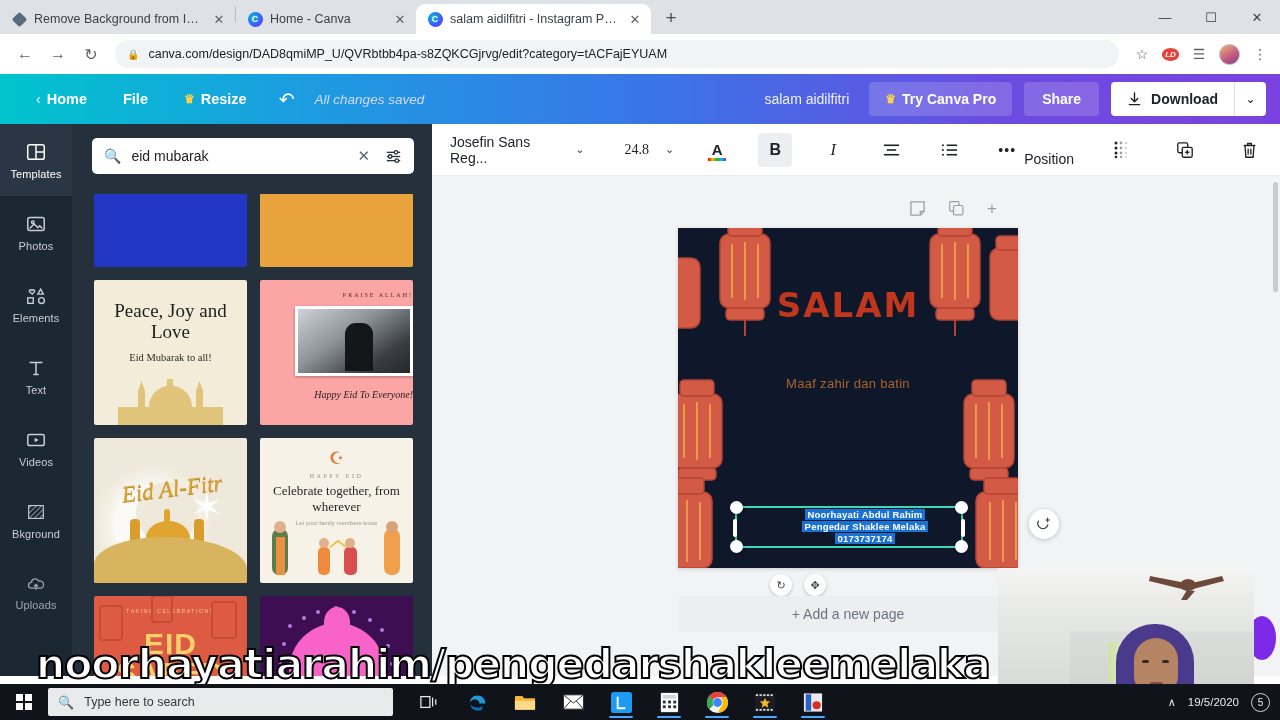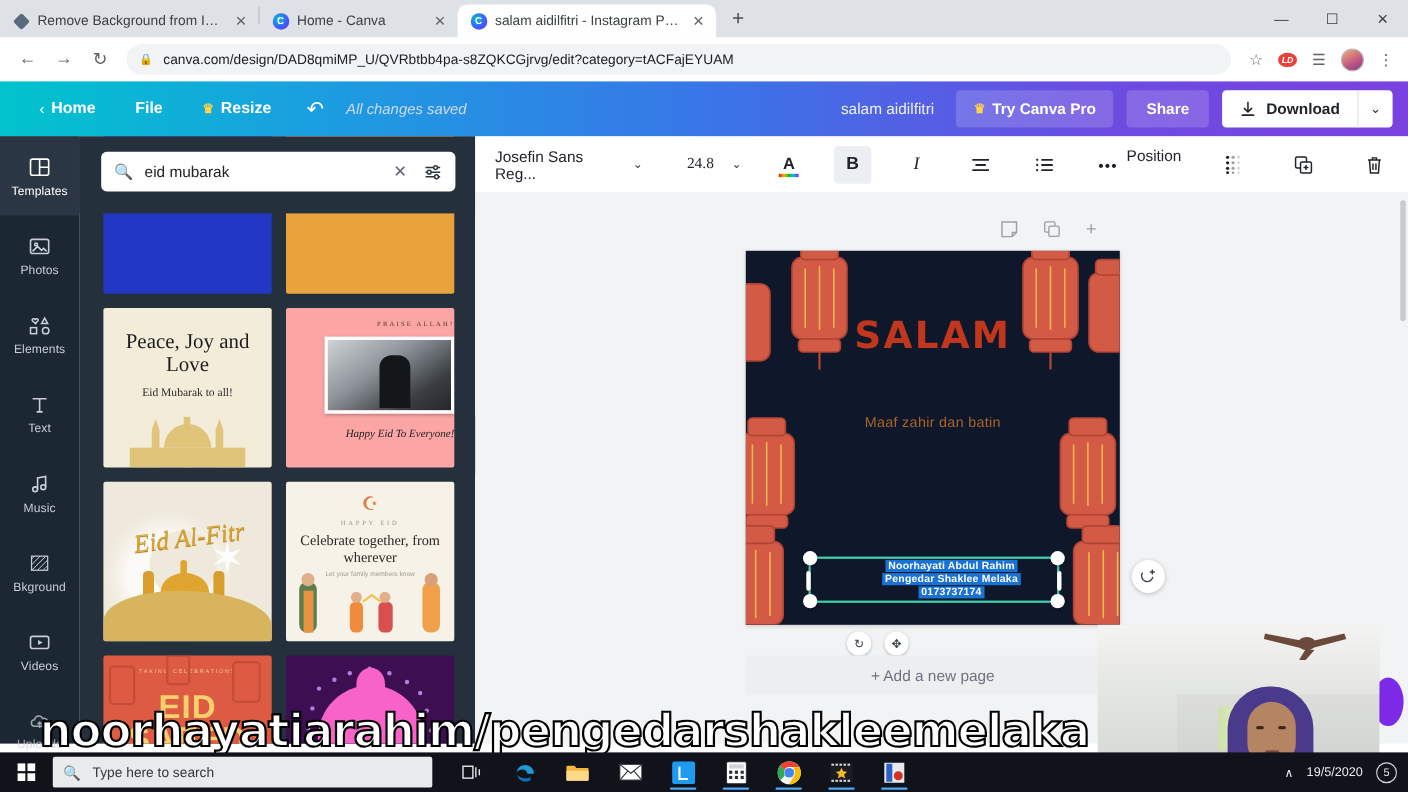--- a/index.html
+++ b/index.html
@@ -206,21 +206,21 @@
   .tb-size{ display:flex;align-items:center;gap:16px; font-size:14px; color:#20232a; margin-left:40px;font-family:Liberation Serif, serif;}
   .tb-caret{ font-size:11px; color:#3c4149;}
   .tb-ic{ width:34px;height:34px;border-radius:4px;display:flex;align-items:center;
      justify-content:center; font-size:16px; color:#20232a;}
   .tb-ic.on{ background:#eceef1; }
   .tb-colorA{ position:relative; width:34px;height:34px;display:flex;align-items:center;
      justify-content:center; }
   .tb-colorA .letter{ font-size:15px; font-weight:bold; color:#20232a; line-height:1;}
   .tb-colorA .bar{ position:absolute; bottom:6px; left:8px; width:18px; height:3px;
      background:linear-gradient(90deg,#ff0000,#ffb400,#20c400,#00b6ff,#7a2ae8);}
-  .tb-right{ margin-left:auto; display:flex; align-items:flex-start; gap:30px;}
+  .tb-right{ margin-left:auto; display:flex; align-items:flex-end; gap:30px;}
   .tb-position{ font-size:14px; color:#20232a; }
 
   
   .canvas-area{
     position:absolute; left:432px; top:176px; width:848px; height:500px;
     background:#f2f3f5; overflow:hidden;
   }
   .page-tools{ position:absolute; left:477px; top:24px; display:flex; gap:22px;
      color:#9aa0a8; font-size:15px;}
   .design{
@@ -440,43 +440,35 @@
     <span class="rail-label">Elements</span>
   </div>
   <div class="rail-item">
     <svg width="22" height="22" viewBox="0 0 24 24" fill="none" stroke="#c9ced6" stroke-width="1.6">
       <path d="M5 6h14M12 6v13M9 19h6"></path>
     </svg>
     <span class="rail-label">Text</span>
   </div>
   <div class="rail-item">
     <svg width="22" height="22" viewBox="0 0 24 24" fill="none" stroke="#c9ced6" stroke-width="1.6">
-      <path d="M10 17V6l8-1.5V15"></path>
-        <circle cx="7.6" cy="17.2" r="2.4"></circle>
-        <circle cx="15.6" cy="15.2" r="2.4"></circle>
-    </svg>
-    <span class="rail-label">Music</span>
+      <rect x="3" y="6" width="18" height="12" rx="2"></rect>
+        <path d="M10.5 9.5l4.5 2.5-4.5 2.5z" fill="#c9ced6" stroke="none"></path>
+    </svg>
+    <span class="rail-label">Videos</span>
   </div>
   <div class="rail-item">
     <svg width="22" height="22" viewBox="0 0 24 24">
       <defs>
           <pattern id="hatch" width="4" height="4" patternUnits="userSpaceOnUse" patternTransform="rotate(45)">
         <line x1="0" y1="0" x2="0" y2="4" stroke="#c9ced6" stroke-width="1.4"></line>
           </pattern>
         </defs>
       <rect x="4" y="5" width="16" height="14" fill="url(#hatch)" stroke="#c9ced6" stroke-width="1.2"></rect>
     </svg>
     <span class="rail-label">Bkground</span>
-  </div>
-  <div class="rail-item">
-    <svg width="22" height="22" viewBox="0 0 24 24" fill="none" stroke="#c9ced6" stroke-width="1.6">
-      <rect x="3" y="6" width="18" height="12" rx="2"></rect>
-        <path d="M10.5 9.5l4.5 2.5-4.5 2.5z" fill="#c9ced6" stroke="none"></path>
-    </svg>
-    <span class="rail-label">Videos</span>
   </div>
   <div class="rail-item" style="opacity:.75">
     <svg width="22" height="20" viewBox="0 0 24 24" fill="none" stroke="#c9ced6" stroke-width="1.6">
       <path d="M6.5 17a3.5 3.5 0 010-7 4.6 4.6 0 018.8-1.4A3.6 3.6 0 0118 17z"></path>
         <path d="M12 19v-6M9.6 15L12 12.6 14.4 15"></path>
     </svg>
     <span class="rail-label">Uploads</span>
   </div>
 </div>
 

